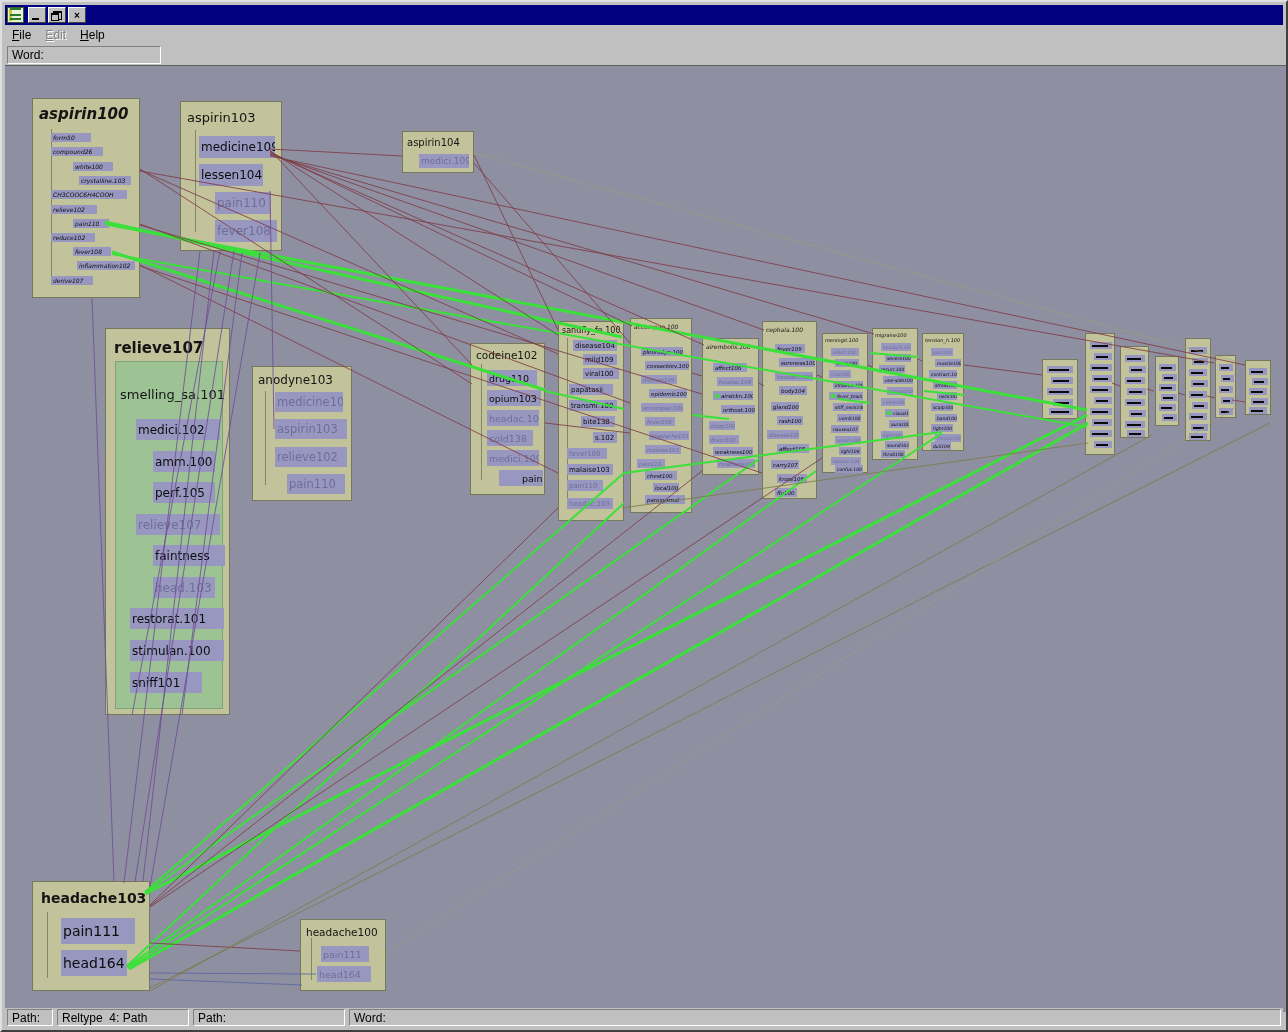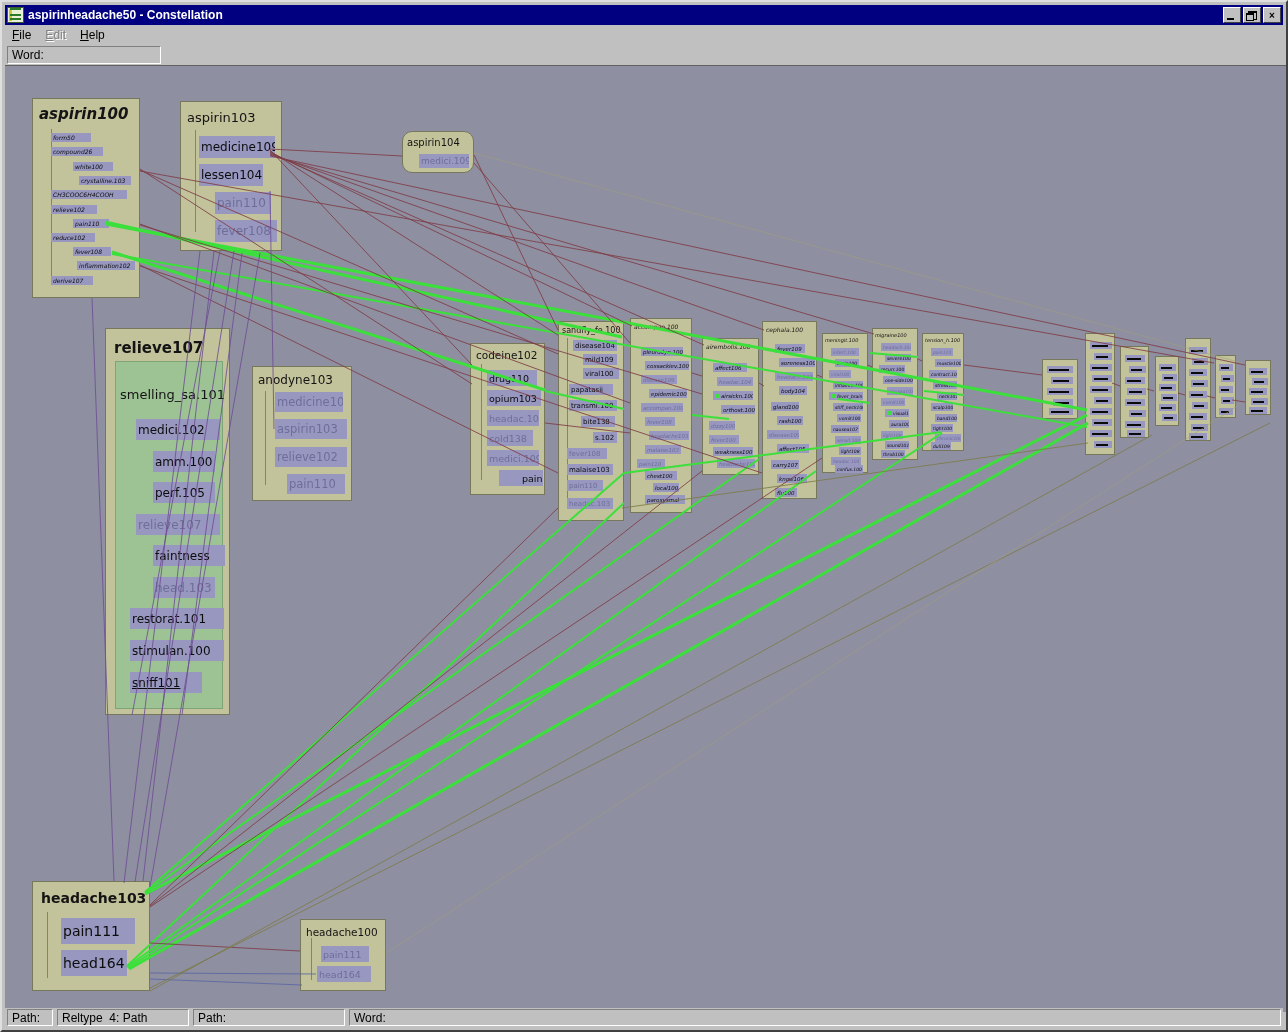--- a/index.html
+++ b/index.html
@@ -57,21 +57,20 @@
 </head>
 <body>
 
 <div class="titlebar">
   <span class="appicon">
       <em></em>
       <i></i>
       <i></i>
       <i></i>
     </span>
-  <span class="title-text">aspirinheadache50 - Constellation</span>
   <span class="winbtns">
       <div class="wbtn">
         <div class="ming"></div>
       </div>
       <div class="wbtn">
         <div class="rsg"></div>
         <div class="rsg2"></div>
       </div>
       <div class="wbtn" style="font-weight: bold;">×</div>
     </span>
@@ -204,21 +203,21 @@
       <div class="gitem" style="left: 18px; top: 62px; width: 64px; height: 22px; font-size: 12px;">
         <span>lessen104</span>
       </div>
       <div class="gitem gray" style="left: 34px; top: 90px; width: 56px; height: 22px; font-size: 12px;">
         <span>pain110</span>
       </div>
       <div class="gitem gray" style="left: 34px; top: 118px; width: 62px; height: 22px; font-size: 12px;">
         <span>fever108</span>
       </div>
     </div>
-    <div class="gnode" style="left: 397px; top: 65px; width: 72px; height: 42px; border-radius: 10px;">
+    <div class="gnode" style="left: 397px; top: 65px; width: 72px; height: 42px;">
       <div class="gtitle" style="left: 4px; top: 5px; font-size: 10px;">aspirin104</div>
       <div class="gitem gray" style="left: 16px; top: 22px; width: 50px; height: 14px; font-size: 9px;">
         <span>medici.109</span>
       </div>
     </div>
     <div class="gnode" style="left: 100px; top: 262px; width: 125px; height: 387px;">
       <div class="vline" style="left: 16px; top: 70px; height: 290px;"></div>
       <div class="gpanel" style="left: 9px; top: 32px; width: 108px; height: 348px;"></div>
       <div class="gtitle" style="left: 14px; top: 58px; font-size: 13px;">smelling_sa.101</div>
       <div class="gtitle" style="left: 8px; top: 10px; font-size: 15px; font-weight: bold;">relieve107</div>
@@ -239,21 +238,21 @@
       </div>
       <div class="gitem gray" style="left: 47px; top: 248px; width: 62px; height: 21px; font-size: 12px;">
         <span>head.103</span>
       </div>
       <div class="gitem" style="left: 24px; top: 279px; width: 94px; height: 21px; font-size: 12px;">
         <span>restorat.101</span>
       </div>
       <div class="gitem" style="left: 24px; top: 311px; width: 94px; height: 21px; font-size: 12px;">
         <span>stimulan.100</span>
       </div>
-      <div class="gitem" style="left: 24px; top: 343px; width: 72px; height: 21px; font-size: 12px; text-decoration: underline;">
+      <div class="gitem" style="left: 24px; top: 343px; width: 72px; height: 21px; font-size: 12px;">
         <span>sniff101</span>
       </div>
     </div>
     <div class="gnode" style="left: 247px; top: 300px; width: 100px; height: 135px;">
       <div class="vline" style="left: 12px; top: 24px; height: 94px;"></div>
       <div class="gtitle" style="left: 5px; top: 6px; font-size: 12px;">anodyne103</div>
       <div class="gitem gray" style="left: 22px; top: 25px; width: 68px; height: 20px; font-size: 11.5px;">
         <span>medicine109</span>
       </div>
       <div class="gitem gray" style="left: 22px; top: 52px; width: 72px; height: 20px; font-size: 11.5px;">

